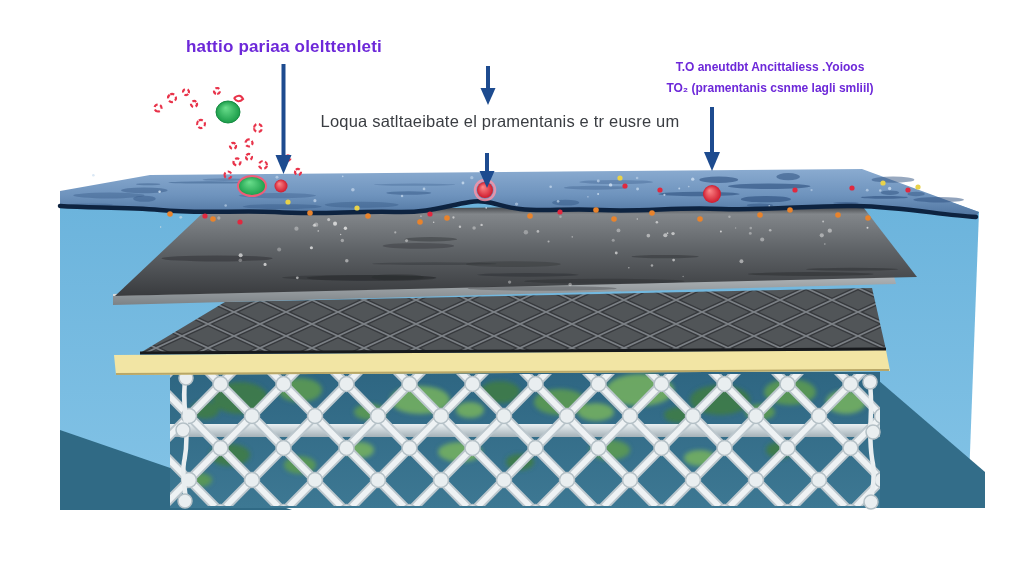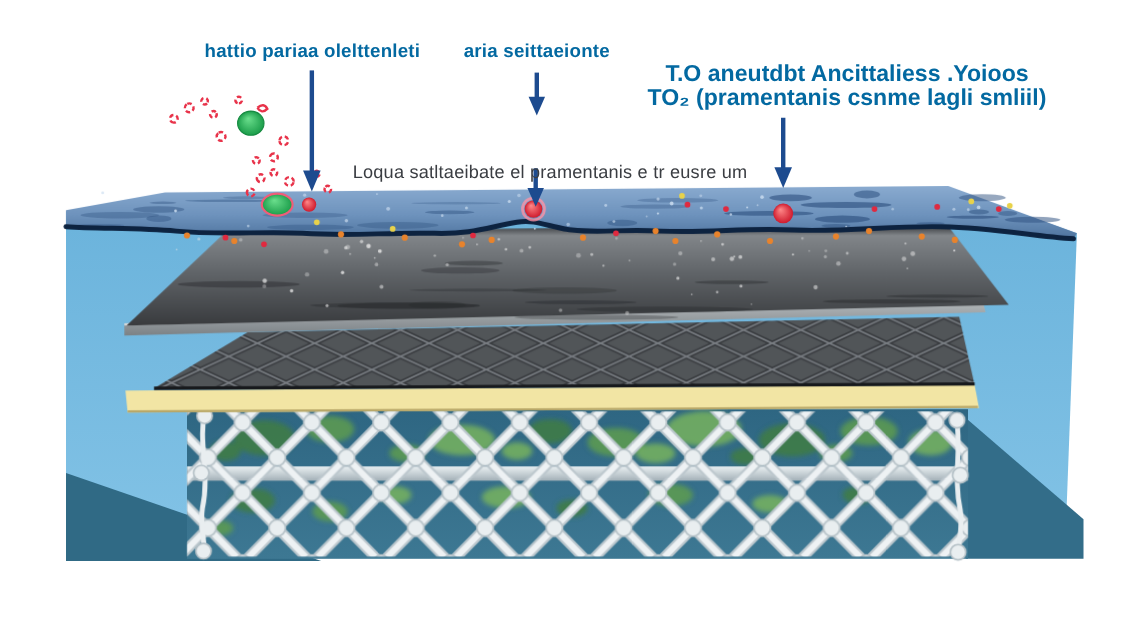--- a/index.html
+++ b/index.html
@@ -3,28 +3,28 @@
 <meta charset="utf-8">
 <style>
   html,body{margin:0;padding:0;background:#ffffff;}
   .stage{
     position:relative;width:1024px;height:574px;overflow:hidden;background:#ffffff;
     font-family:"Liberation Sans",sans-serif;
   }
   .stage svg{position:absolute;left:0;top:0;}
   .lbl{
     position:absolute;transform:translateX(-50%);
-    color:#0369a1;font-weight:700;white-space:nowrap;text-align:center;
+    color:#6d28d9;font-weight:700;white-space:nowrap;text-align:center;
   }
   .lbl-sm{font-size:17px;letter-spacing:.2px;}
-  .lbl-lg{font-size:21px;line-height:21px;}
+  .lbl-lg{font-size:12px;line-height:21px;}
   .caption{
     position:absolute;transform:translateX(-50%);
     color:#3a3d42;font-weight:500;font-size:16.5px;line-height:19px;
-    white-space:nowrap;text-align:center;letter-spacing:.2px;margin-top:36px;
+    white-space:nowrap;text-align:center;letter-spacing:.2px;
   }
 </style>
 </head>
 <body>
 
 <div class="stage">
 
   <svg id="scene" width="1024" height="574" viewBox="0 0 1024 574">
     <defs>
       <linearGradient id="gWater" x1="0" y1="0" x2="0" y2="1">
@@ -365,21 +365,20 @@
       <line x1="487" y1="153" x2="487" y2="173" stroke-width="4"></line>
       <polygon points="479.5,171 494.5,171 487,188" stroke="none"></polygon>
     </g>
     <g stroke="#1d4b8f" fill="#1d4b8f">
       <line x1="712" y1="107" x2="712" y2="154" stroke-width="4"></line>
       <polygon points="704,152 720,152 712,171" stroke="none"></polygon>
     </g>
   </svg>
 
   <div class="lbl lbl-sm" style="left:284px;top:37px;">hattio pariaa olelttenleti</div>
-  <div class="lbl lbl-sm" style="left:488px;top:37px;">aria seittaeionte</div>
   <div class="lbl lbl-lg" style="left:770px;top:57px;">
     <div>T.O aneutdbt Ancittaliess .Yoioos</div>
     <div>TO₂ (pramentanis csnme lagli smliil)</div>
   </div>
   <div class="caption" style="left:500px;top:112px;">
     <div>Loqua satltaeibate el pramentanis e tr eusre um</div>
   </div>
 </div>
 
 </body></html>

